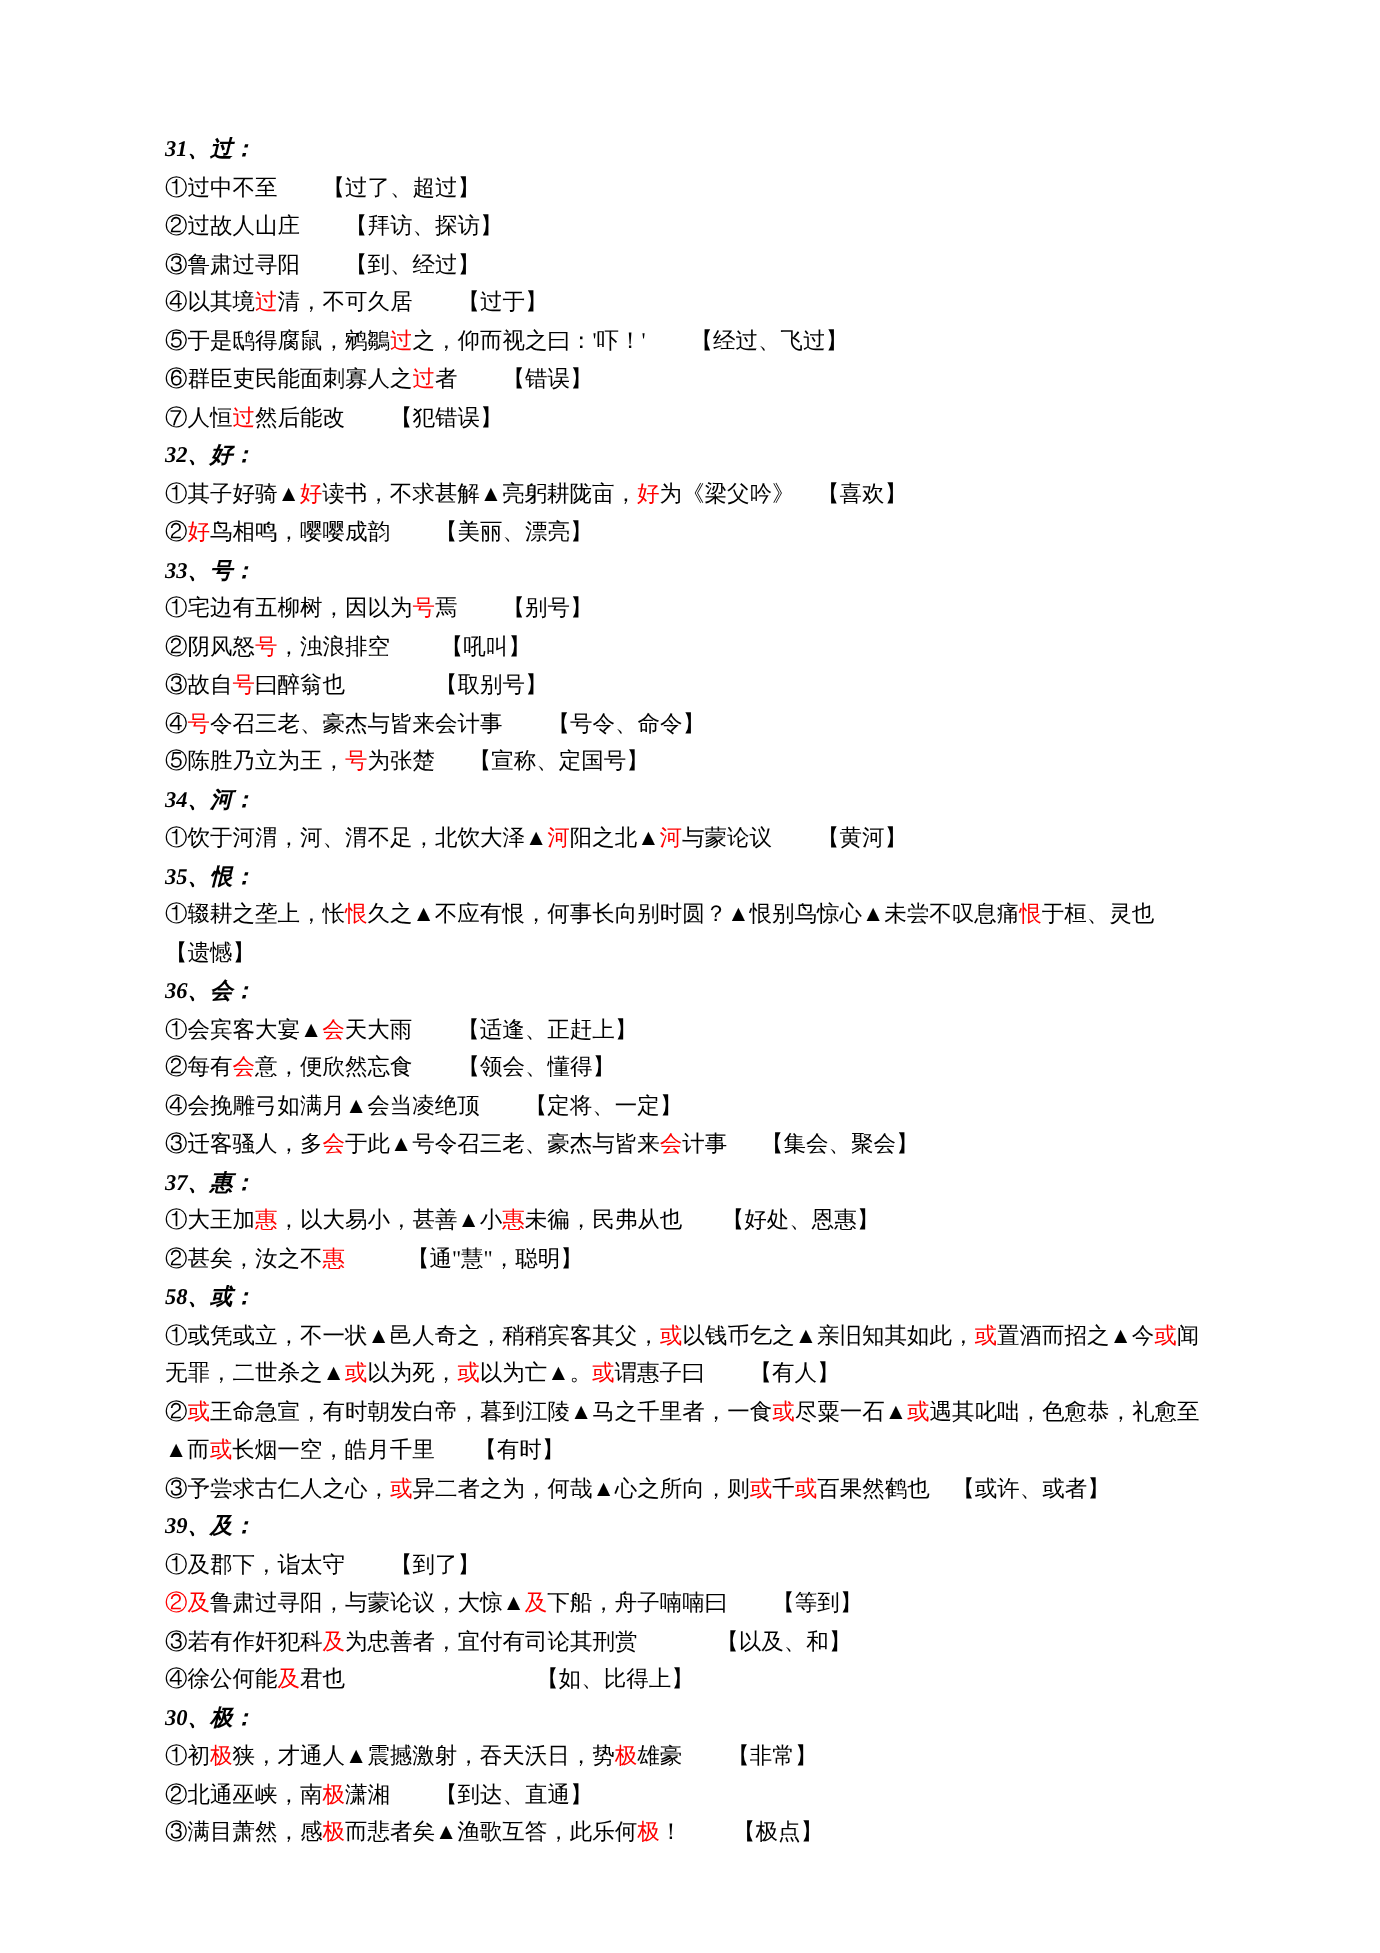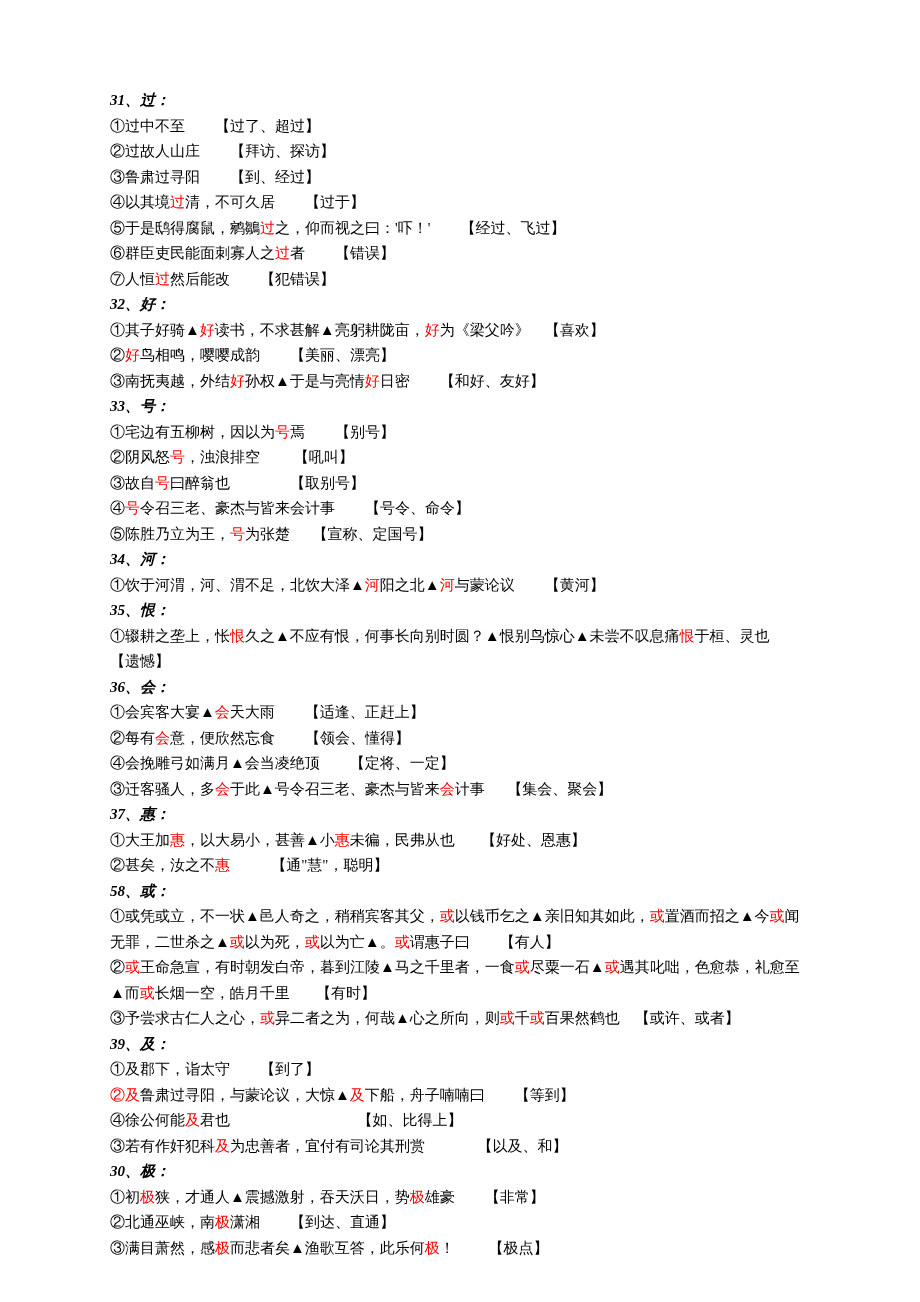--- a/index.html
+++ b/index.html
@@ -30,21 +30,20 @@
     <div class="line"><span>①过中不至        【过了、超过】</span></div>
     <div class="line"><span>②过故人山庄        【拜访、探访】</span></div>
     <div class="line"><span>③鲁肃过寻阳        【到、经过】</span></div>
     <div class="line"><span>④以其境</span><span class="hl">过</span><span>清，不可久居        【过于】</span></div>
     <div class="line"><span>⑤于是鸱得腐鼠，鹓鶵</span><span class="hl">过</span><span>之，仰而视之曰：'吓！'        【经过、飞过】</span></div>
     <div class="line"><span>⑥群臣吏民能面刺寡人之</span><span class="hl">过</span><span>者        【错误】</span></div>
     <div class="line"><span>⑦人恒</span><span class="hl">过</span><span>然后能改        【犯错误】</span></div>
     <div class="entry-head">32、好：</div>
     <div class="line"><span>①其子好骑▲</span><span class="hl">好</span><span>读书，不求甚解▲亮躬耕陇亩，</span><span class="hl">好</span><span>为《梁父吟》    【喜欢】</span></div>
     <div class="line"><span>②</span><span class="hl">好</span><span>鸟相鸣，嘤嘤成韵        【美丽、漂亮】</span></div>
-    <div class="line"><span>③南抚夷越，外结</span><span class="hl">好</span><span>孙权▲于是与亮情</span><span class="hl">好</span><span>日密        【和好、友好】</span></div>
     <div class="entry-head">33、号：</div>
     <div class="line"><span>①宅边有五柳树，因以为</span><span class="hl">号</span><span>焉        【别号】</span></div>
     <div class="line"><span>②阴风怒</span><span class="hl">号</span><span>，浊浪排空         【吼叫】</span></div>
     <div class="line"><span>③故自</span><span class="hl">号</span><span>曰醉翁也                【取别号】</span></div>
     <div class="line"><span>④</span><span class="hl">号</span><span>令召三老、豪杰与皆来会计事        【号令、命令】</span></div>
     <div class="line"><span>⑤陈胜乃立为王，</span><span class="hl">号</span><span>为张楚      【宣称、定国号】</span></div>
     <div class="entry-head">34、河：</div>
     <div class="line"><span>①饮于河渭，河、渭不足，北饮大泽▲</span><span class="hl">河</span><span>阳之北▲</span><span class="hl">河</span><span>与蒙论议        【黄河】</span></div>
     <div class="entry-head">35、恨：</div>
     <div class="line"><span>①辍耕之垄上，怅</span><span class="hl">恨</span><span>久之▲不应有恨，何事长向别时圆？▲恨别鸟惊心▲未尝不叹息痛</span><span class="hl">恨</span><span>于桓、灵也     【遗憾】</span></div>
@@ -56,19 +55,19 @@
     <div class="entry-head">37、惠：</div>
     <div class="line"><span>①大王加</span><span class="hl">惠</span><span>，以大易小，甚善▲小</span><span class="hl">惠</span><span>未徧，民弗从也       【好处、恩惠】</span></div>
     <div class="line"><span>②甚矣，汝之不</span><span class="hl">惠</span><span>           【通"慧"，聪明】</span></div>
     <div class="entry-head">58、或：</div>
     <div class="line"><span>①或凭或立，不一状▲邑人奇之，稍稍宾客其父，</span><span class="hl">或</span><span>以钱币乞之▲亲旧知其如此，</span><span class="hl">或</span><span>置酒而招之▲今</span><span class="hl">或</span><span>闻无罪，二世杀之▲</span><span class="hl">或</span><span>以为死，</span><span class="hl">或</span><span>以为亡▲。</span><span class="hl">或</span><span>谓惠子曰        【有人】</span></div>
     <div class="line"><span>②</span><span class="hl">或</span><span>王命急宣，有时朝发白帝，暮到江陵▲马之千里者，一食</span><span class="hl">或</span><span>尽粟一石▲</span><span class="hl">或</span><span>遇其叱咄，色愈恭，礼愈至▲而</span><span class="hl">或</span><span>长烟一空，皓月千里       【有时】</span></div>
     <div class="line"><span>③予尝求古仁人之心，</span><span class="hl">或</span><span>异二者之为，何哉▲心之所向，则</span><span class="hl">或</span><span>千</span><span class="hl">或</span><span>百果然鹤也    【或许、或者】</span></div>
     <div class="entry-head">39、及：</div>
     <div class="line"><span>①及郡下，诣太守        【到了】</span></div>
     <div class="line"><span class="hl">②及</span><span>鲁肃过寻阳，与蒙论议，大惊▲</span><span class="hl">及</span><span>下船，舟子喃喃曰        【等到】</span></div>
+    <div class="line"><span>③若有作奸犯科</span><span class="hl">及</span><span>为忠善者，宜付有司论其刑赏              【以及、和】</span></div>
     <div class="line"><span>④徐公何能</span><span class="hl">及</span><span>君也                                  【如、比得上】</span></div>
-    <div class="line"><span>③若有作奸犯科</span><span class="hl">及</span><span>为忠善者，宜付有司论其刑赏              【以及、和】</span></div>
     <div class="entry-head">30、极：</div>
     <div class="line"><span>①初</span><span class="hl">极</span><span>狭，才通人▲震撼激射，吞天沃日，势</span><span class="hl">极</span><span>雄豪        【非常】</span></div>
     <div class="line"><span>②北通巫峡，南</span><span class="hl">极</span><span>潇湘        【到达、直通】</span></div>
     <div class="line"><span>③满目萧然，感</span><span class="hl">极</span><span>而悲者矣▲渔歌互答，此乐何</span><span class="hl">极</span><span>！         【极点】</span></div>
   </div>
 
 </body></html>

